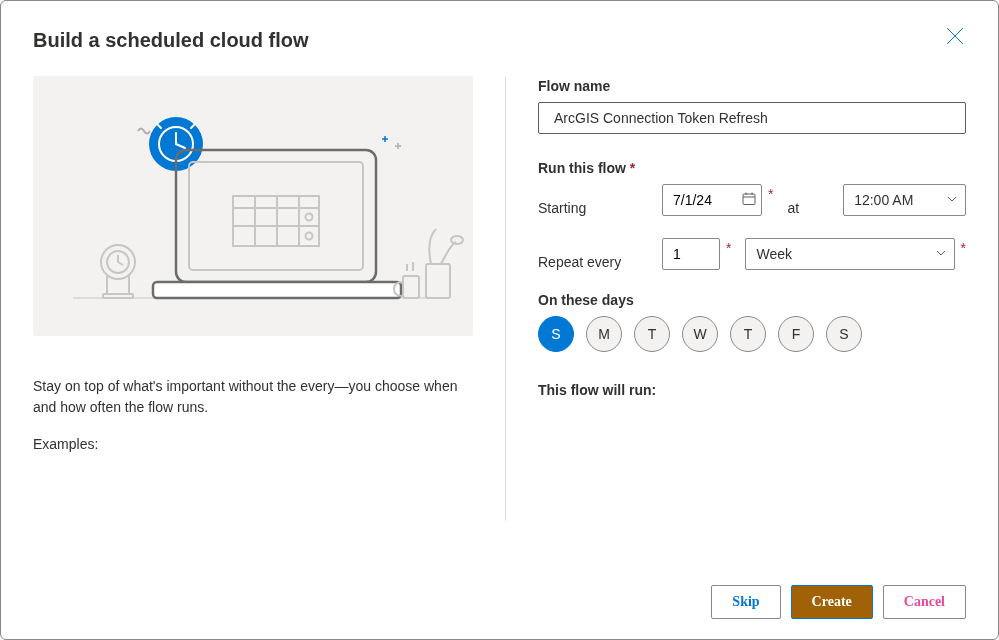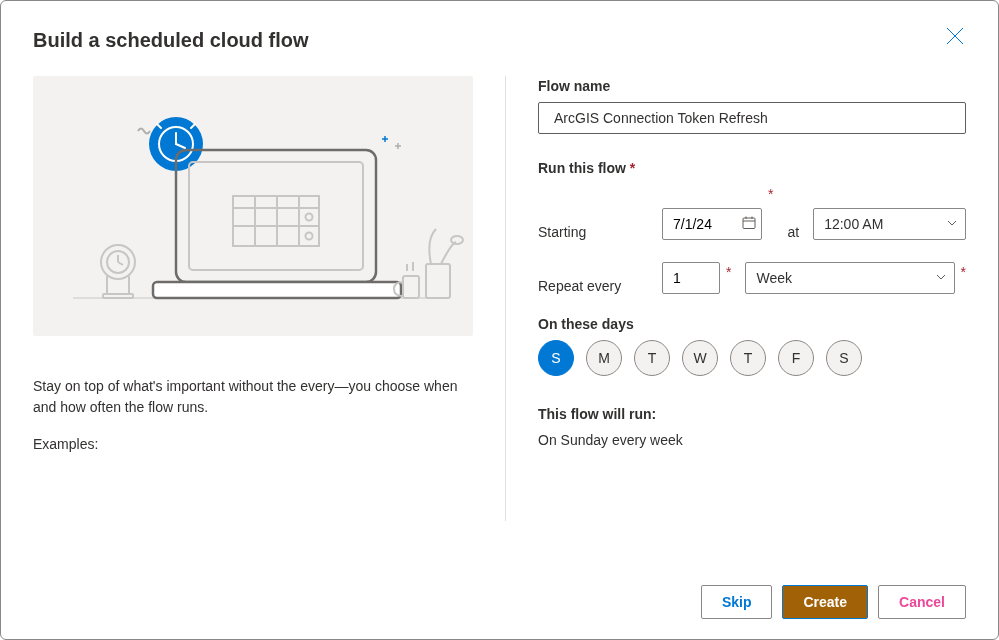--- a/index.html
+++ b/index.html
@@ -111,21 +111,20 @@
     margin-bottom: 22px;
   }
   .grid-row .row-label {
     width: 110px;
     font-size: 14px;
     color: #323130;
   }
   .date-input-wrap {
     position: relative;
     width: 100px;
-    margin-top: 24px;
   }
   .date-input {
     width: 100px;
     height: 32px;
     border: 1px solid #8a8886;
     border-radius: 2px;
     padding: 0 28px 0 10px;
     font-size: 14px;
     font-family: inherit;
   }
@@ -208,20 +207,21 @@
   }
   .run-summary-text {
     margin-top: 10px;
     font-size: 14px;
   }
   .footer {
     display: flex;
     justify-content: flex-end;
     gap: 10px;
     padding-top: 14px;
+    font-family: Liberation Serif, serif;
   }
   .btn {
     height: 34px;
     padding: 0 20px;
     font-size: 14px;
     font-family: inherit;
     border-radius: 2px;
     cursor: pointer;
     font-weight: 600;
   }
@@ -330,21 +330,21 @@
             <svg width="14" height="14" viewBox="0 0 14 14" fill="none" stroke="#605e5c" stroke-width="1">
               <rect x="1" y="2.5" width="12" height="10.5" rx="1"></rect>
               <line x1="1" y1="5.5" x2="13" y2="5.5"></line>
               <line x1="4" y1="1" x2="4" y2="3.5"></line>
               <line x1="10" y1="1" x2="10" y2="3.5"></line>
             </svg>
           </span>
         </div>
         <span class="req-mark">*</span>
         <span class="at-label">at</span>
-        <div class="select-wrap" style="flex:1;">
+        <div class="select-wrap" style="flex:1;margin-left:30px;">
           <div class="select-input" style="width:100%;">
             <span>12:00 AM</span>
           </div>
           <span class="chev">
             <svg width="12" height="12" viewBox="0 0 12 12" fill="none" stroke="#605e5c" stroke-width="1">
                 <path d="M2 4 l4 4 l4 -4"></path>
               </svg>
           </span>
         </div>
       </div>
@@ -386,21 +386,20 @@
           </div>
         <div class="day-pill">
             <span>F</span>
           </div>
         <div class="day-pill">
             <span>S</span>
           </div>
       </div>
 
       <div class="run-summary-label">This flow will run:</div>
-      <div class="run-summary-text">On Sunday every week</div>
 
     </div>
   </div>
 
   <div class="footer">
     <button class="btn btn-secondary">Skip</button>
     <button class="btn btn-primary">Create</button>
     <button class="btn btn-secondary neutral">Cancel</button>
   </div>
 </div>

